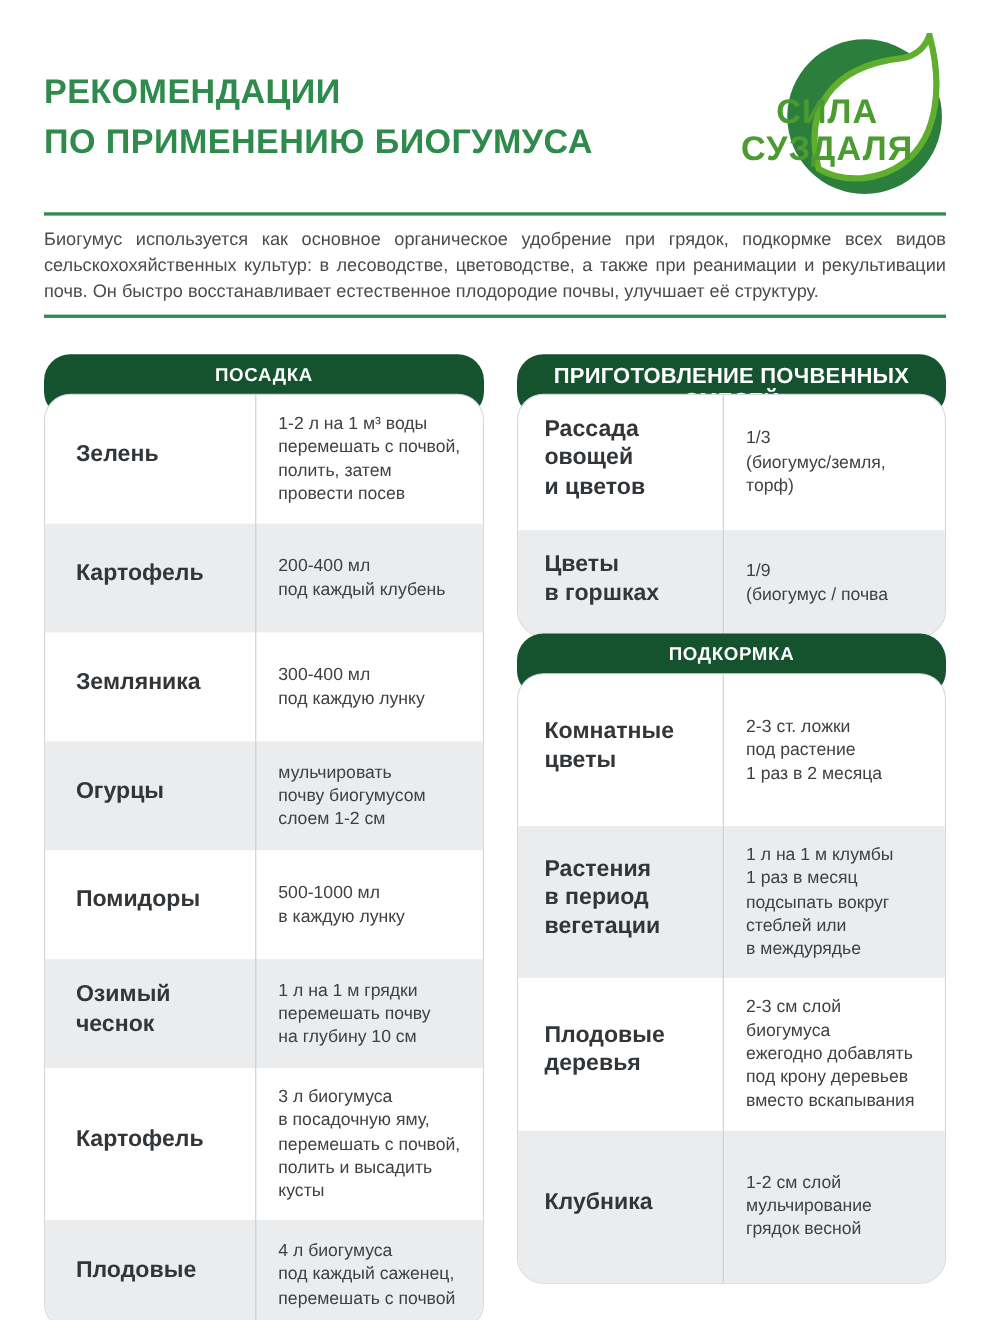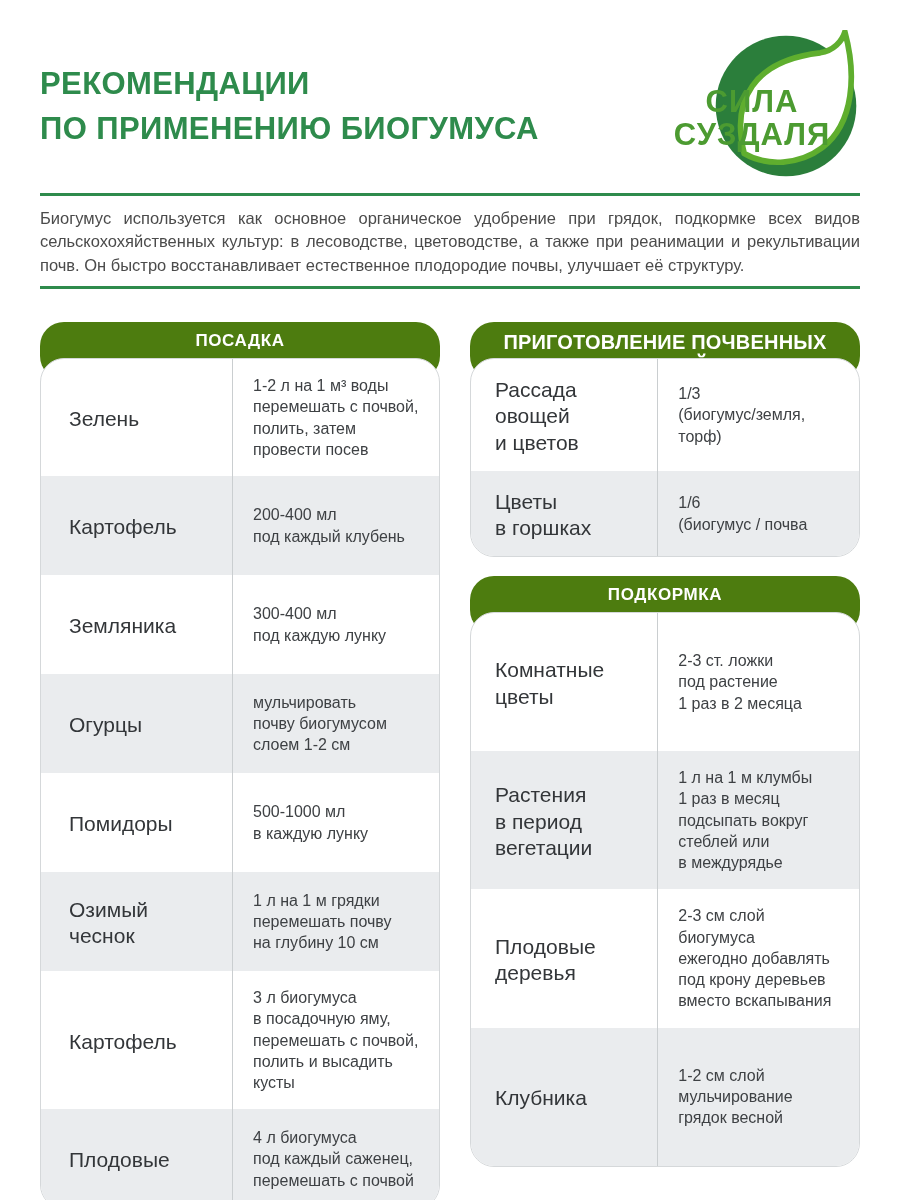--- a/index.html
+++ b/index.html
@@ -20,32 +20,32 @@
   .rule-2 { top:286px; }
   .intro { position:absolute; left:40px; top:207px; width:820px; color:#4b4b4b;
            font-size:16.5px; line-height:1.42; text-align:justify; }
 
   
   .card { position:absolute; }
   .card-posadka   { left:40px;  top:322px; width:400px; }
   .card-smesi     { left:470px; top:322px; width:390px; }
   .card-podkormka { left:470px; top:576px; width:390px; }
 
-  .t-header { height:58px; background:#4d7c0f; border-radius:24px; color:#fff;
+  .t-header { height:58px; background:#14532d; border-radius:24px; color:#fff;
               text-align:center; padding-top:9px; font-weight:700; font-size:17px;
               letter-spacing:0.6px; }
   .card-smesi .t-header { font-size:20px; letter-spacing:0.2px; }
 
   .t-body { position:relative; margin-top:-22px; background:#fff; border:1px solid #d5d8da;
             border-radius:24px; overflow:hidden; }
 
   .row { display:flex; align-items:stretch; }
   .t-body .row:nth-child(even) { background:#EAECEE; }
   .cell { display:flex; flex-direction:column; justify-content:center; white-space:pre-line; }
-  .term { width:48%; padding:18px 8px 15px 28px; font-weight:400; font-size:21px;
+  .term { width:48%; padding:18px 8px 26px 28px; font-weight:700; font-size:21px;
           color:#333639; line-height:1.25; }
   .desc { width:52%; padding:16px 10px 16px 20px; font-size:16px; color:#3e4144;
           line-height:1.33; border-left:1px solid #caced0; }
 
   .card-posadka   .row { min-height:99px; }
   .card-smesi     .row { min-height:78px; }
   .card-podkormka .row { min-height:138px; }
   .card-smesi .term, .card-podkormka .term { padding-left:24px; }
 </style>
 </head>
@@ -135,21 +135,21 @@
       <div class="row">
         <div class="cell term">Рассада овощей
 и цветов</div>
         <div class="cell desc">1/3
 (биогумус/земля,
 торф)</div>
       </div>
       <div class="row">
         <div class="cell term">Цветы
 в горшках</div>
-        <div class="cell desc">1/6
+        <div class="cell desc">1/9
 (биогумус / почва</div>
       </div>
     </div>
   </div>
 
   <div class="card card-podkormka">
     <div class="t-header">ПОДКОРМКА</div>
     <div class="t-body">
       <div class="row">
         <div class="cell term">Комнатные

